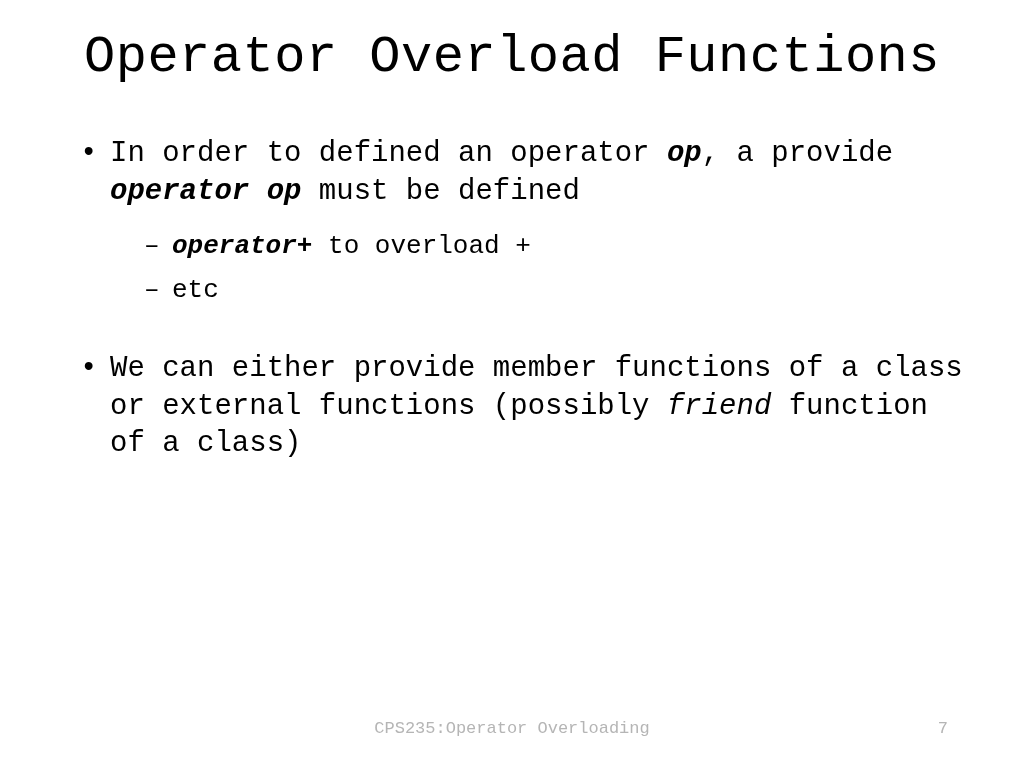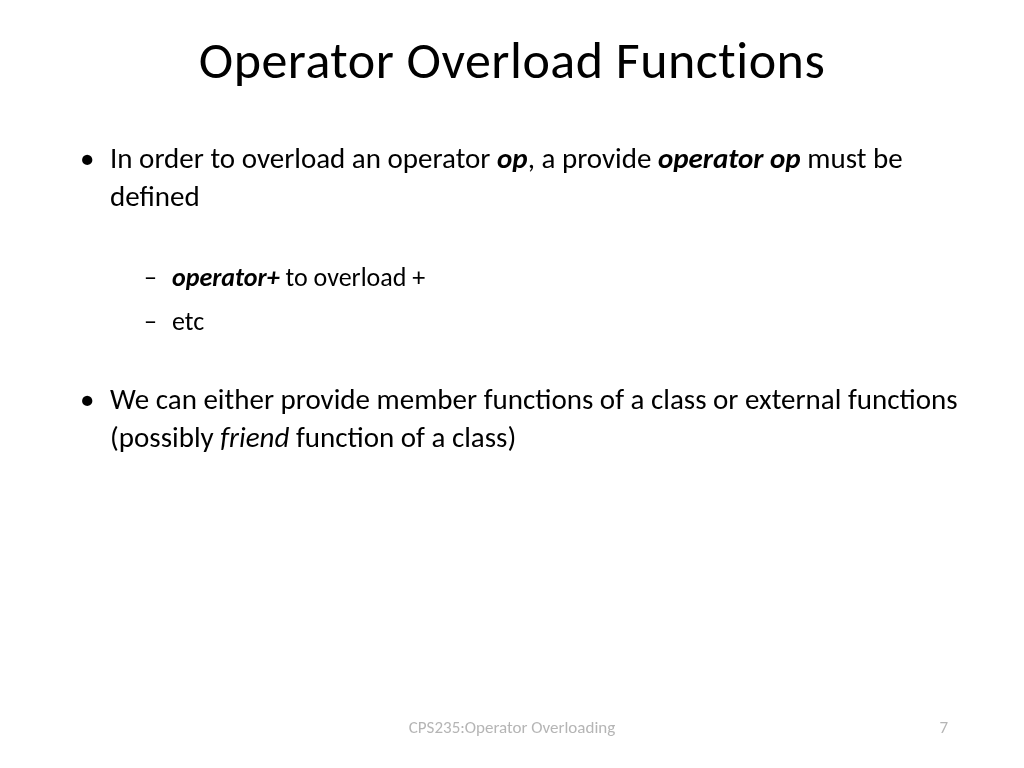--- a/index.html
+++ b/index.html
@@ -1,15 +1,15 @@
 <!DOCTYPE html>
 <html><head>
 <meta charset="utf-8">
 <style>
-  * { margin: 0; padding: 0; box-sizing: border-box; }
+  * { margin: 0; padding: 0; box-sizing: border-box; font-family: Liberation Mono, monospace; }
   body {
     width: 1024px;
     height: 768px;
     background: #ffffff;
     font-family: Calibri, "Segoe UI", Arial, sans-serif;
     color: #000000;
     position: relative;
     overflow: hidden;
   }
   .slide {
@@ -42,21 +42,21 @@
     content: "•";
     position: absolute;
     left: 0;
     top: 0;
     font-size: 29px;
     color: #000;
   }
   ul.level2 {
     list-style: none;
     font-size: 26px;
-    margin-top: 46px;
+    margin-top: 20px;
     padding-left: 34px;
   }
   ul.level2 > li {
     position: relative;
     padding-left: 28px;
     margin-bottom: 10px;
   }
   ul.level2 > li::before {
     content: "–";
     position: absolute;
@@ -88,21 +88,21 @@
 </style>
 </head>
 <body>
 
 <div class="slide">
   <h1 class="title">Operator Overload Functions</h1>
 
   <div class="content">
     <ul class="level1">
       <li>
-        <span>In order to overload an operator </span><span class="bi">op</span><span>, a provide </span><span class="bi">operator op</span><span> must be defined</span>
+        <span>In order to defined an operator </span><span class="bi">op</span><span>, a provide </span><span class="bi">operator op</span><span> must be defined</span>
         <ul class="level2">
           <li>
             <span class="bi">operator+</span><span>  to overload +</span>
           </li>
           <li>
             <span>etc</span>
           </li>
         </ul>
       </li>
       <li>

